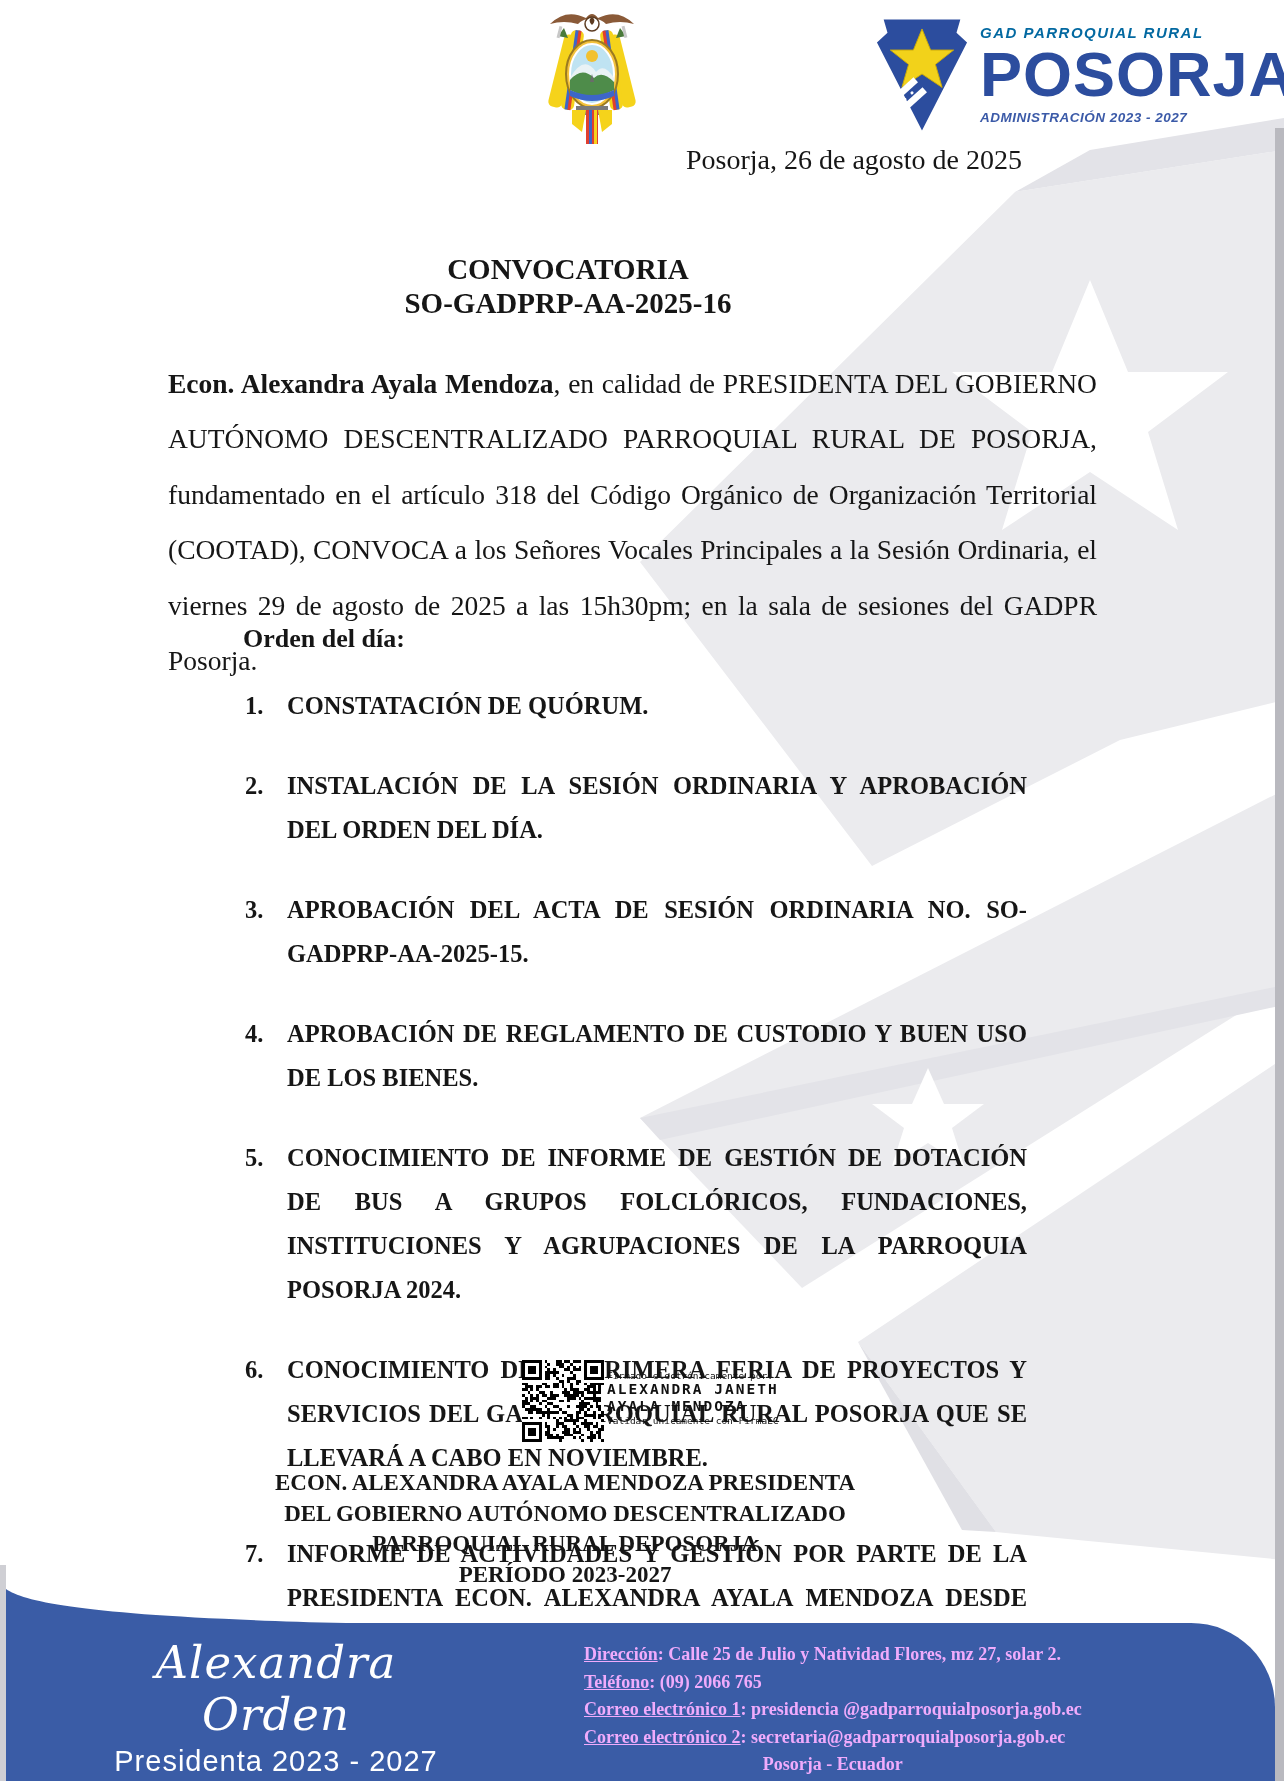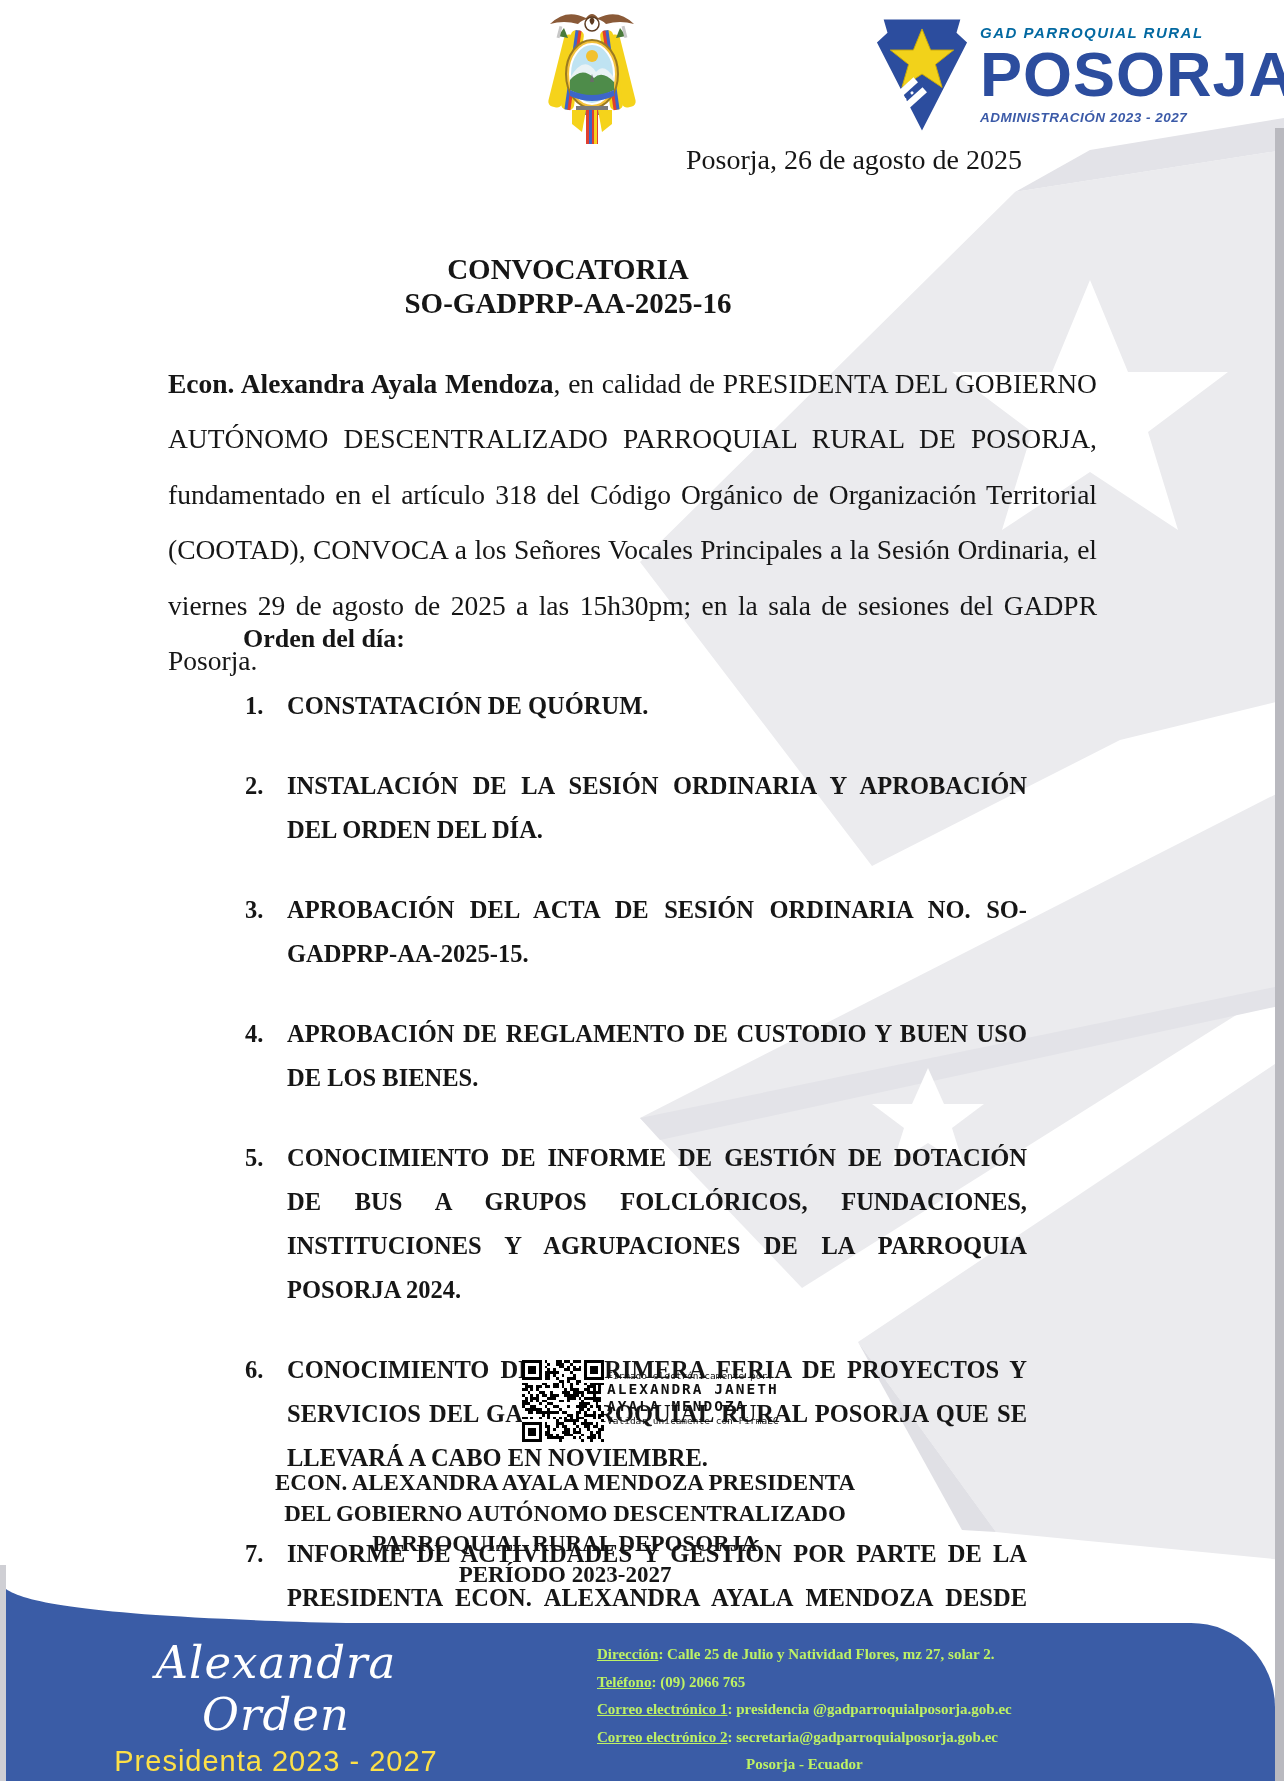--- a/index.html
+++ b/index.html
@@ -48,23 +48,23 @@
 
   .sig-block { position:absolute; left:165px; top:1468px; width:800px; text-align:center;
                font-weight:bold; font-size:23px; line-height:30.5px; }
 
   
   .footer-band { position:absolute; left:6px; right:9px; top:1623px; bottom:0;
                  background:#3a5ca6; border-top-right-radius:84px; }
   .footer-swoosh { position:absolute; left:6px; top:1589px; width:340px; height:34px; }
   .f-name { position:absolute; left:70px; top:14px; width:400px; text-align:center; color:#ffffff; }
   .f-script { font-family:"DejaVu Serif", serif; font-style:italic; font-size:45px; line-height:52px; letter-spacing:1px; }
-  .f-role { font-family:"Liberation Sans", sans-serif; font-size:29px; letter-spacing:1px; color:#fde047; margin-top:4px; }
+  .f-role { font-family:"Liberation Sans", sans-serif; font-size:29px; letter-spacing:1px; color:#ffffff; margin-top:4px; }
   .f-slogan { font-family:"Liberation Sans", sans-serif; font-style:italic; font-size:15px; color:#dde4f2; margin-top:7px; }
-  .f-contact { position:absolute; left:591px; top:18px; color:#bef264; font-size:15px; line-height:27.5px; font-weight:bold; }
+  .f-contact { position:absolute; left:578px; top:18px; color:#f0abfc; font-size:18px; line-height:27.5px; font-weight:bold; }
   .f-contact .lbl { text-decoration:underline; }
   .f-loc { text-align:center; }
 </style>
 </head>
 <body>
 
 <div class="page">
 
   <svg class="watermark" viewBox="0 0 1284 1781" aria-hidden="true">
 

